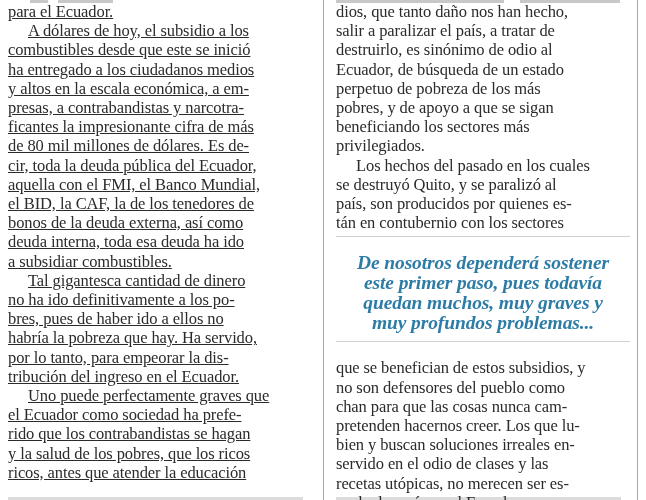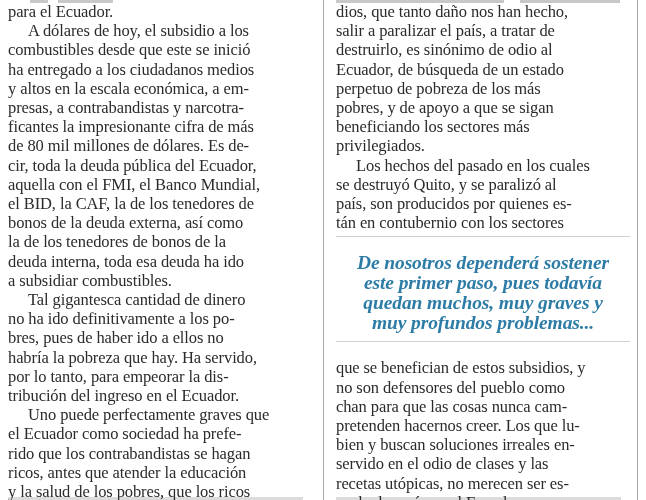--- a/index.html
+++ b/index.html
@@ -15,21 +15,21 @@
     overflow: hidden;
     font-family: "Liberation Serif", serif;
     color: var(--text-color, #2b2b2b);
   }
   .column {
     position: absolute;
     top: 2px;
     font-size: 16.5px;
     line-height: 19.2px;
   }
-  #left-column  { left: 8px;   width: 303px; }
+  #left-column  { left: 8px;   width: 303px; text-decoration: underline; }
   #right-column { left: 336px; width: 294px; }
   .paragraph { margin: 0; }
   .line {
     white-space: pre;
     letter-spacing: -0.1px;
   }
   .line.indent { padding-left: 20px; }
   .v-divider {
     position: absolute;
     top: 0;
@@ -92,38 +92,37 @@
         <div class="line">combustibles desde que este se inició</div>
         <div class="line">ha entregado a los ciudadanos medios</div>
         <div class="line">y altos en la escala económica, a em-</div>
         <div class="line">presas, a contrabandistas y narcotra-</div>
         <div class="line">ficantes la impresionante cifra de más</div>
         <div class="line">de 80 mil millones de dólares. Es de-</div>
         <div class="line">cir, toda la deuda pública del Ecuador,</div>
         <div class="line">aquella con el FMI, el Banco Mundial,</div>
         <div class="line">el BID, la CAF, la de los tenedores de</div>
         <div class="line">bonos de la deuda externa, así como</div>
-        <div class="line">la de los tenedores de bonos de la</div>
         <div class="line">deuda interna, toda esa deuda ha ido</div>
         <div class="line">a subsidiar combustibles.</div>
       </div>
       <div class="paragraph">
         <div class="line indent">Tal gigantesca cantidad de dinero</div>
         <div class="line">no ha ido definitivamente a los po-</div>
         <div class="line">bres, pues de haber ido a ellos no</div>
         <div class="line">habría la pobreza que hay. Ha servido,</div>
         <div class="line">por lo tanto, para empeorar la dis-</div>
         <div class="line">tribución del ingreso en el Ecuador.</div>
       </div>
       <div class="paragraph">
         <div class="line indent">Uno puede perfectamente graves que</div>
         <div class="line">el Ecuador como sociedad ha prefe-</div>
         <div class="line">rido que los contrabandistas se hagan</div>
+        <div class="line">y la salud de los pobres, que los ricos</div>
         <div class="line">ricos, antes que atender la educación</div>
-        <div class="line">y la salud de los pobres, que los ricos</div>
       </div>
     </div>
 
   <div class="column" id="right-column">
     <div id="right-top-paragraphs">
         <div class="paragraph">
           <div class="line">dios, que tanto daño nos han hecho,</div>
           <div class="line">salir a paralizar el país, a tratar de</div>
           <div class="line">destruirlo, es sinónimo de odio al</div>
           <div class="line">Ecuador, de búsqueda de un estado</div>

